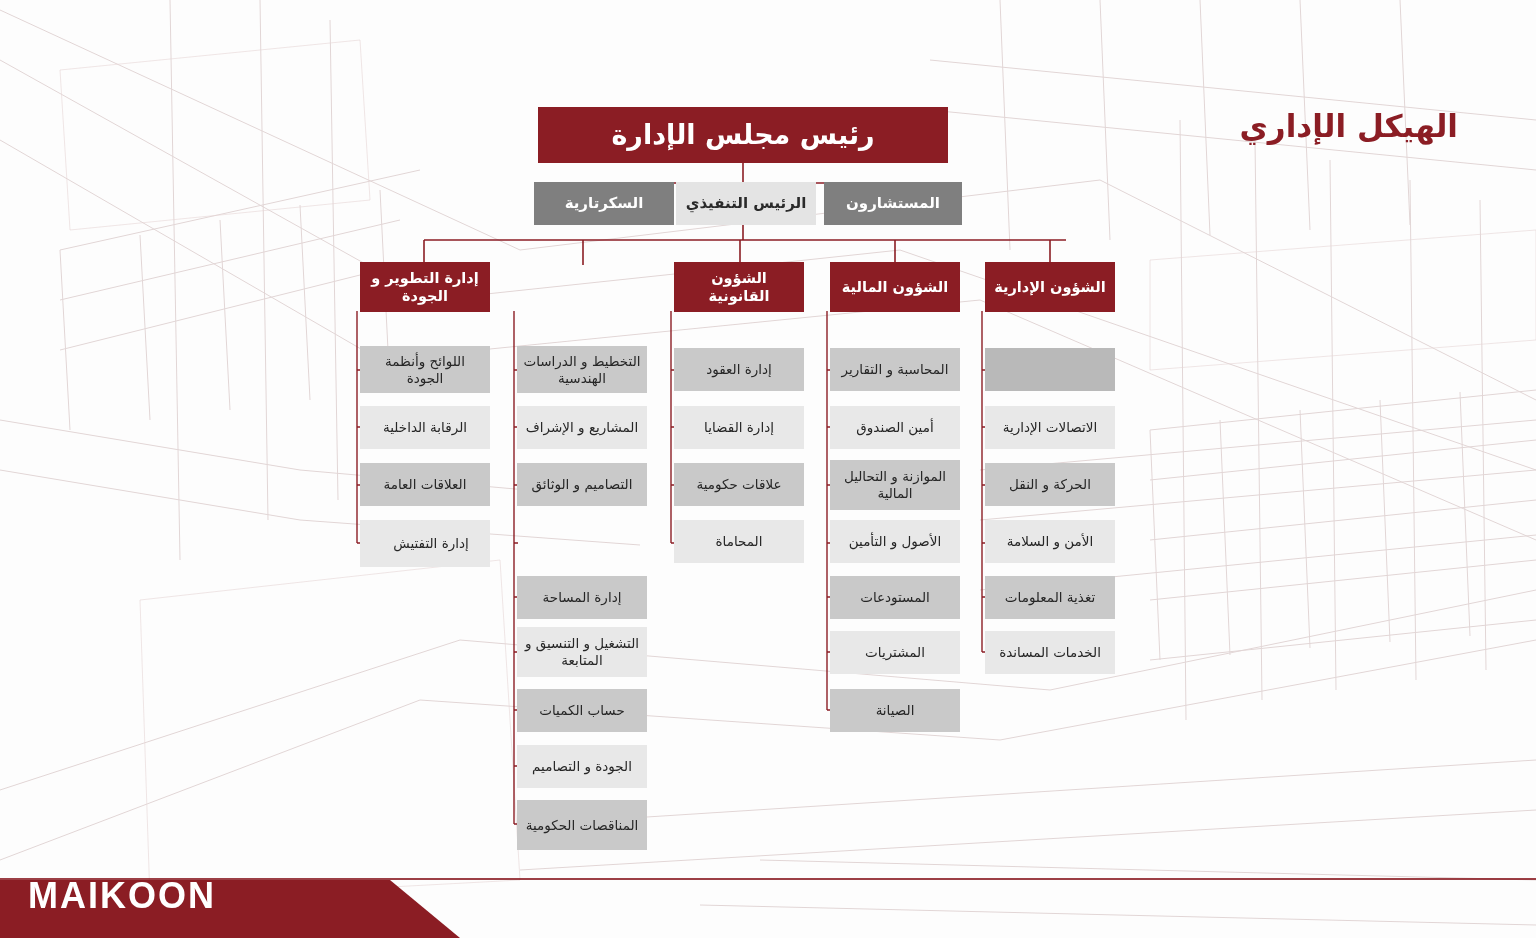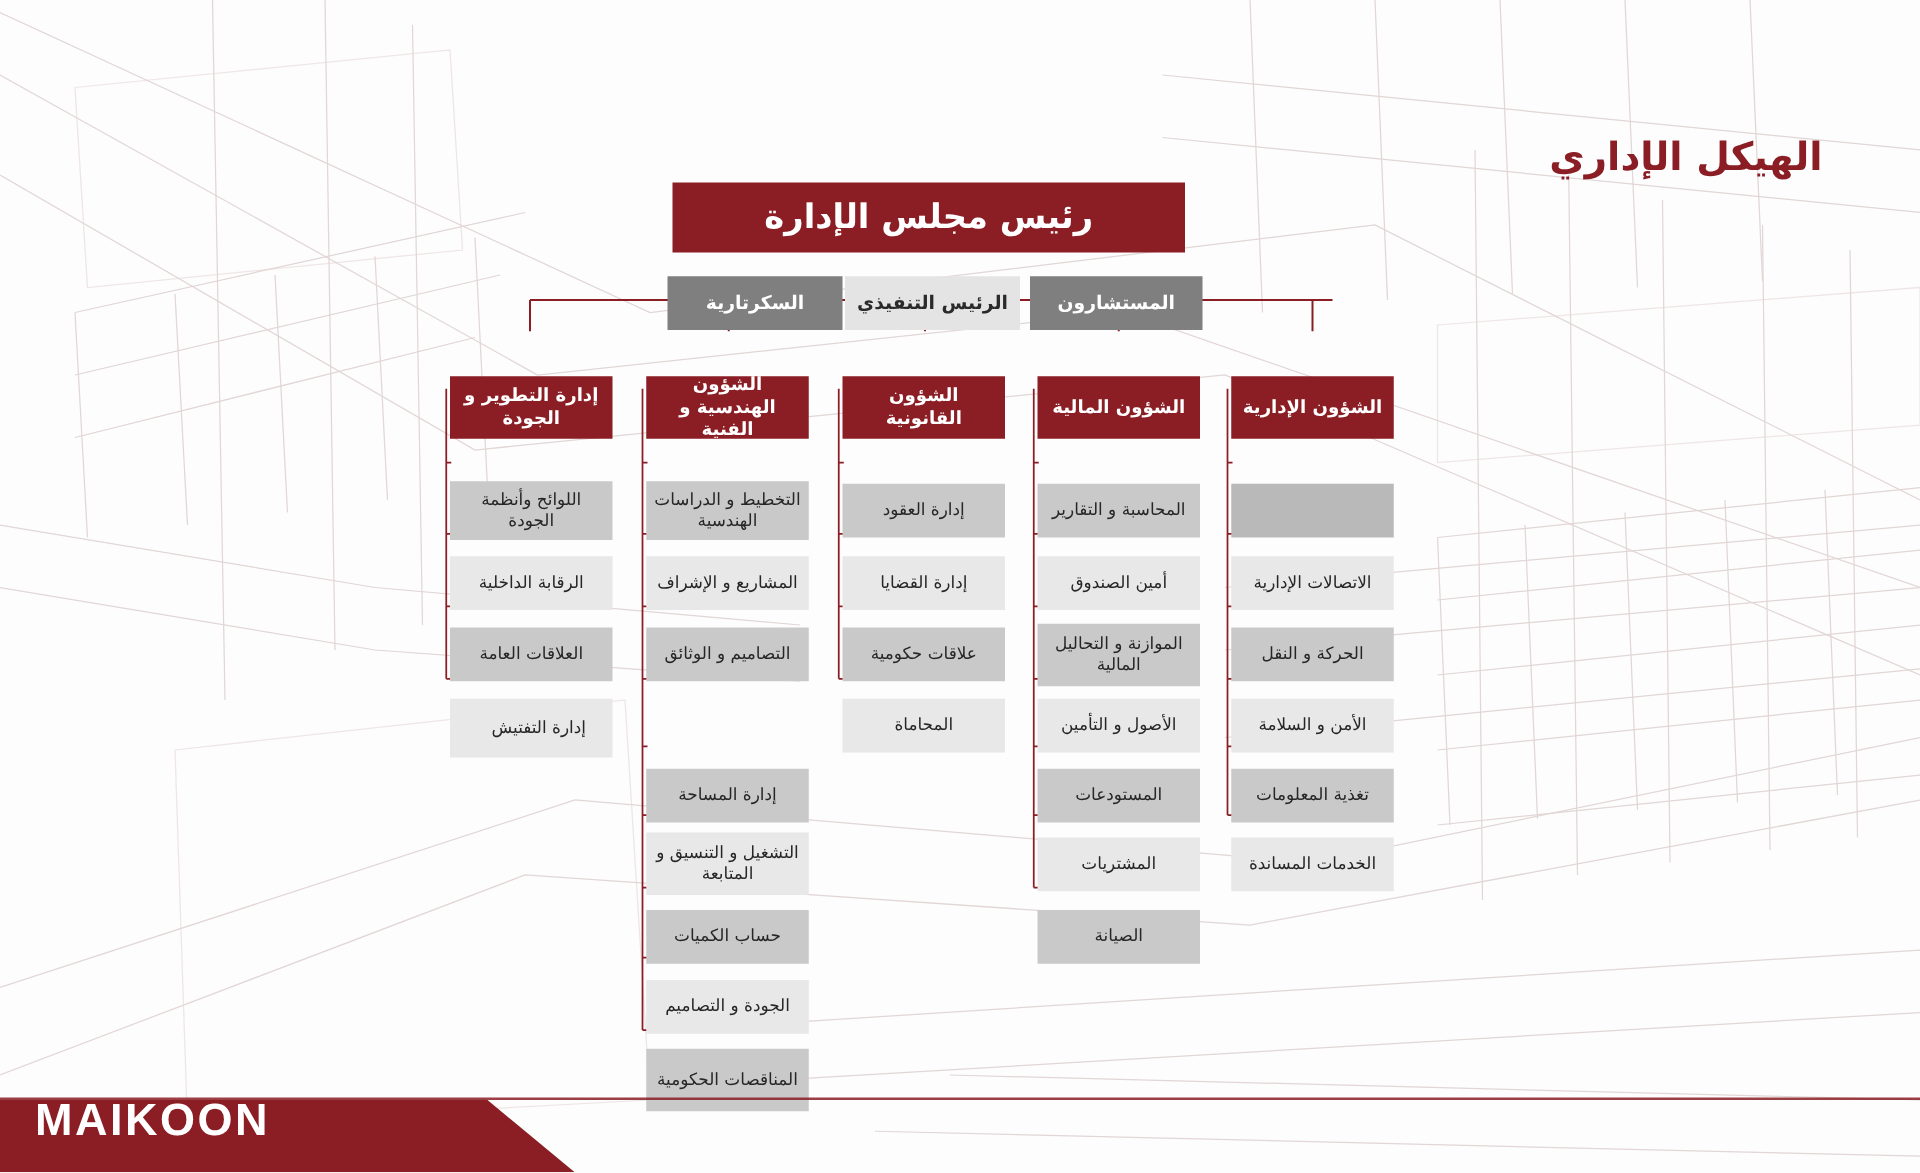--- a/index.html
+++ b/index.html
@@ -7,21 +7,21 @@
     width:1536px;height:938px;position:relative;overflow:hidden;
     background:#fdfdfd;
     font-family:"DejaVu Sans","Liberation Sans",sans-serif;
   }
 
   
   #bg{position:absolute;inset:0;z-index:0;}
   #bg svg{width:100%;height:100%;display:block;}
 
   
-  #chart{position:absolute;inset:0;z-index:2;margin-top:39px;}
+  #chart{position:absolute;inset:0;z-index:2;}
   #connectors{position:absolute;inset:0;z-index:1;pointer-events:none;}
 
   .node{
     position:absolute;box-sizing:border-box;
     display:flex;align-items:center;justify-content:center;
     text-align:center;line-height:1.25;
     padding:4px 6px;
   }
   .root{
     background:#8b1d24;color:#ffffff;font-weight:bold;font-size:27px;
@@ -143,21 +143,20 @@
   <div class="node l2-dark" style="left:534px;top:182px;width:140px;height:43px;">السكرتارية</div>
   <div class="node l2-light" style="left:676px;top:182px;width:140px;height:43px;">الرئيس التنفيذي</div>
   <div class="node l2-dark" style="left:824px;top:182px;width:138px;height:43px;">المستشارون</div>
 
   <div class="node dept" style="left:360px;top:262px;width:130px;height:50px;">إدارة التطوير و الجودة</div>
   <div class="node item gray" style="left:360px;top:346px;width:130px;height:47px;">اللوائح وأنظمة الجودة</div>
   <div class="node item light" style="left:360px;top:406px;width:130px;height:43px;">الرقابة الداخلية</div>
   <div class="node item gray" style="left:360px;top:463px;width:130px;height:43px;">العلاقات العامة</div>
   <div class="node item light" style="left:360px;top:520px;width:130px;height:47px;padding-left:18px;">إدارة التفتيش</div>
 
-  <div class="node dept" style="left:517px;top:262px;width:130px;height:50px;">الشؤون الهندسية و الفنية</div>
   <div class="node item gray" style="left:517px;top:346px;width:130px;height:47px;">التخطيط و الدراسات الهندسية</div>
   <div class="node item light" style="left:517px;top:406px;width:130px;height:43px;">المشاريع و الإشراف</div>
   <div class="node item gray" style="left:517px;top:463px;width:130px;height:43px;">التصاميم و الوثائق</div>
   <div class="node item gray" style="left:517px;top:576px;width:130px;height:43px;">إدارة المساحة</div>
   <div class="node item light" style="left:517px;top:627px;width:130px;height:50px;">التشغيل و التنسيق و المتابعة</div>
   <div class="node item gray" style="left:517px;top:689px;width:130px;height:43px;">حساب الكميات</div>
   <div class="node item light" style="left:517px;top:745px;width:130px;height:43px;">الجودة و التصاميم</div>
   <div class="node item gray" style="left:517px;top:800px;width:130px;height:50px;">المناقصات الحكومية</div>
 
   <div class="node dept" style="left:674px;top:262px;width:130px;height:50px;">الشؤون القانونية</div>

